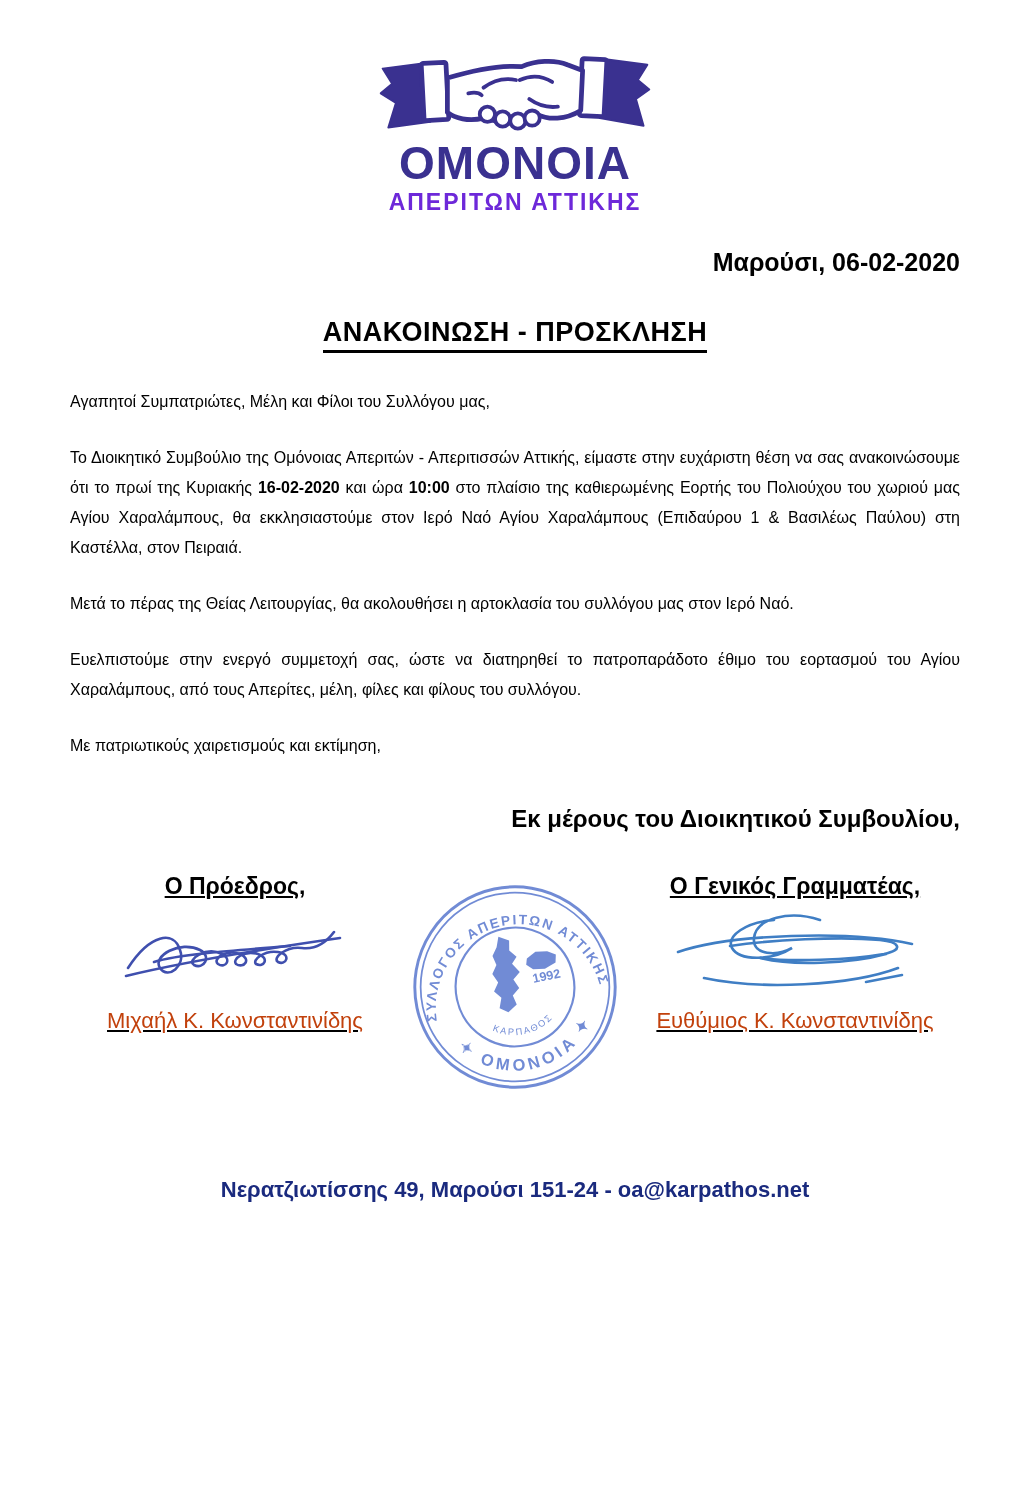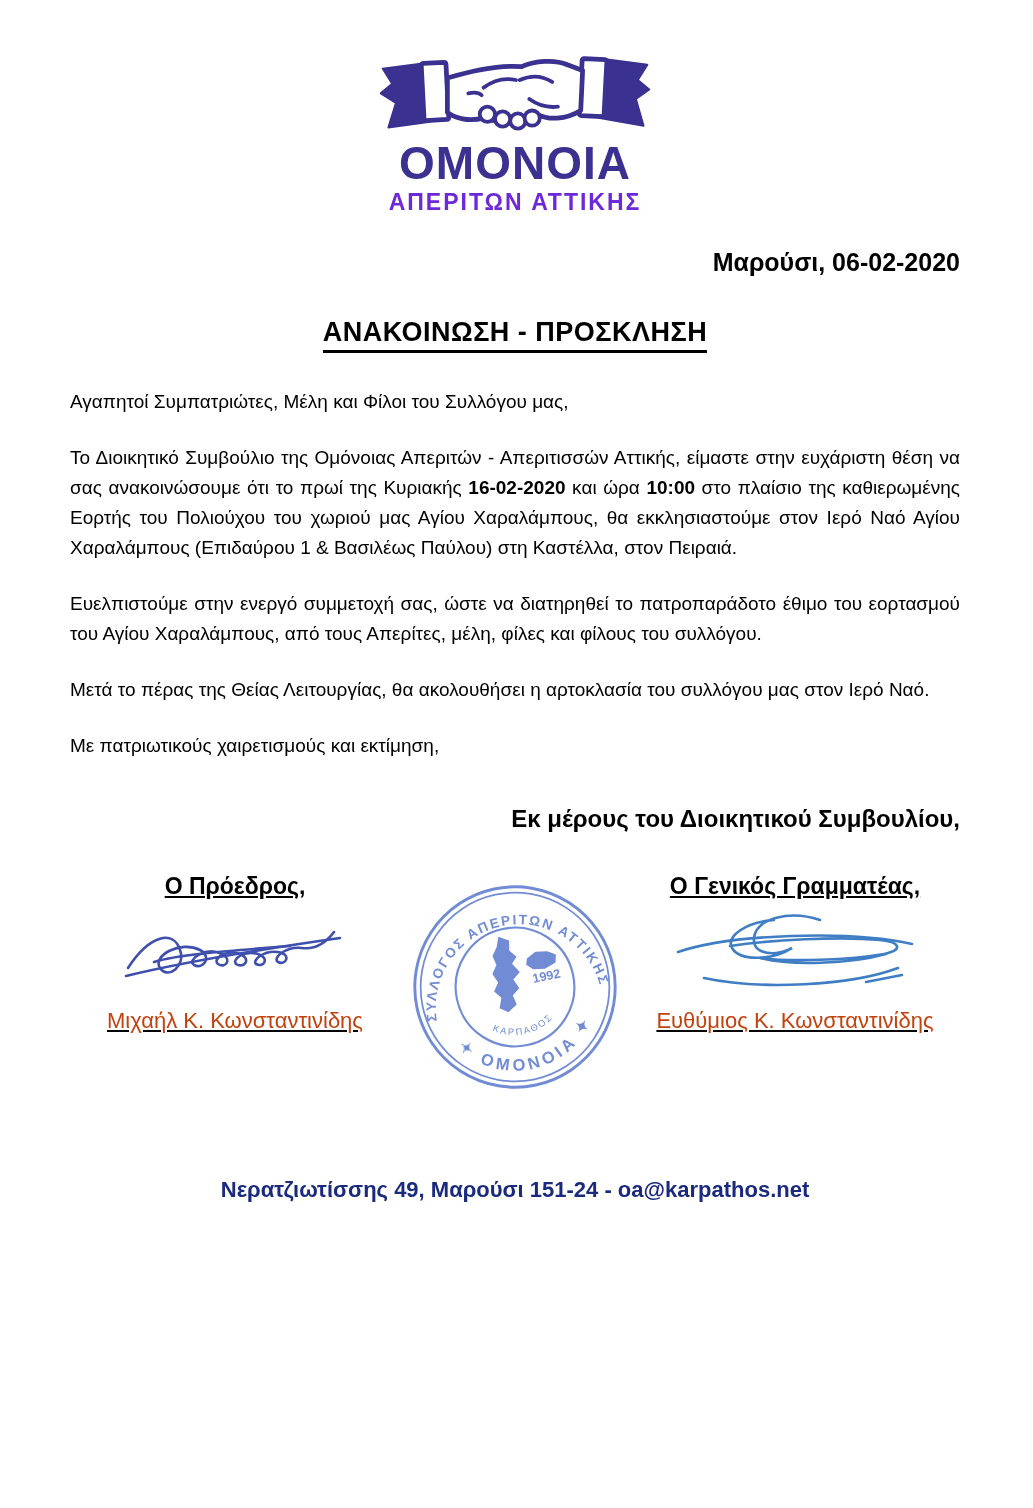--- a/index.html
+++ b/index.html
@@ -11,21 +11,21 @@
   
   .logo{text-align:center;}
   .logo .handshake{display:block;margin:0 auto;}
   .org-name{color:#3a3190;font-weight:bold;font-size:46px;line-height:1;letter-spacing:1px;margin-top:0;}
   .org-sub{color:#6d28d9;font-weight:bold;font-size:23px;letter-spacing:2px;margin-top:3px;}
   
   .dateline{text-align:right;font-weight:bold;font-size:25px;margin-top:32px;}
   .title-wrap{text-align:center;margin-top:40px;}
   .doc-title{display:inline-block;font-weight:bold;font-size:27px;letter-spacing:.5px;
     border-bottom:3px solid #000;padding-bottom:2px;}
-  .para{font-size:19px;line-height:30px;margin:26px 0 0 0;}
+  .para{font-size:16px;line-height:30px;margin:26px 0 0 0;}
   .justify{text-align:justify;}
   .greeting{margin-top:34px;}
   .on-behalf{text-align:right;font-weight:bold;font-size:24px;margin-top:44px;}
   
   .sig-row{display:flex;align-items:flex-start;margin-top:40px;text-decoration:underline;}
   .sig-col{width:330px;text-align:center;}
   .sig-col .role{font-weight:bold;font-size:23px;}
   .sig-col svg{display:block;margin:6px auto 0;}
   .sig-col .name{font-size:22px;margin-top:2px;color:#c2410c;}
   .stamp-col{flex:1;display:flex;justify-content:center;}
@@ -63,23 +63,23 @@
   <div class="dateline">Μαρούσι, 06-02-2020</div>
 
   <div class="title-wrap">
     <span class="doc-title">ΑΝΑΚΟΙΝΩΣΗ - ΠΡΟΣΚΛΗΣΗ</span>
   </div>
 
   <p class="para greeting">Αγαπητοί Συμπατριώτες, Μέλη και Φίλοι του Συλλόγου μας,</p>
 
   <p class="para justify"><span>Το Διοικητικό Συμβούλιο της Ομόνοιας Απεριτών - Απεριτισσών Αττικής, είμαστε στην ευχάριστη θέση να σας ανακοινώσουμε ότι το πρωί της Κυριακής </span><strong>16-02-2020</strong><span> και ώρα </span><strong>10:00</strong><span> στο πλαίσιο της καθιερωμένης Εορτής του Πολιούχου του χωριού μας Αγίου Χαραλάμπους, θα εκκλησιαστούμε στον Ιερό Ναό Αγίου Χαραλάμπους (Επιδαύρου 1 &amp; Βασιλέως Παύλου) στη Καστέλλα, στον Πειραιά.</span></p>
 
+  <p class="para justify">Μετά το πέρας της Θείας Λειτουργίας, θα ακολουθήσει η αρτοκλασία του συλλόγου μας στον Ιερό Ναό.</p>
+
   <p class="para justify">Ευελπιστούμε στην ενεργό συμμετοχή σας, ώστε να διατηρηθεί το πατροπαράδοτο έθιμο του εορτασμού του Αγίου Χαραλάμπους, από τους Απερίτες, μέλη, φίλες και φίλους του συλλόγου.</p>
-
-  <p class="para justify">Μετά το πέρας της Θείας Λειτουργίας, θα ακολουθήσει η αρτοκλασία του συλλόγου μας στον Ιερό Ναό.</p>
 
   <p class="para">Με πατριωτικούς χαιρετισμούς και εκτίμηση,</p>
 
   <div class="on-behalf">Εκ μέρους του Διοικητικού Συμβουλίου,</div>
 
   <div class="sig-row">
 
     <div class="sig-col">
       <div class="role">Ο Πρόεδρος,</div>
       <svg width="240" height="100" viewBox="0 0 230 100" xmlns="http://www.w3.org/2000/svg">

